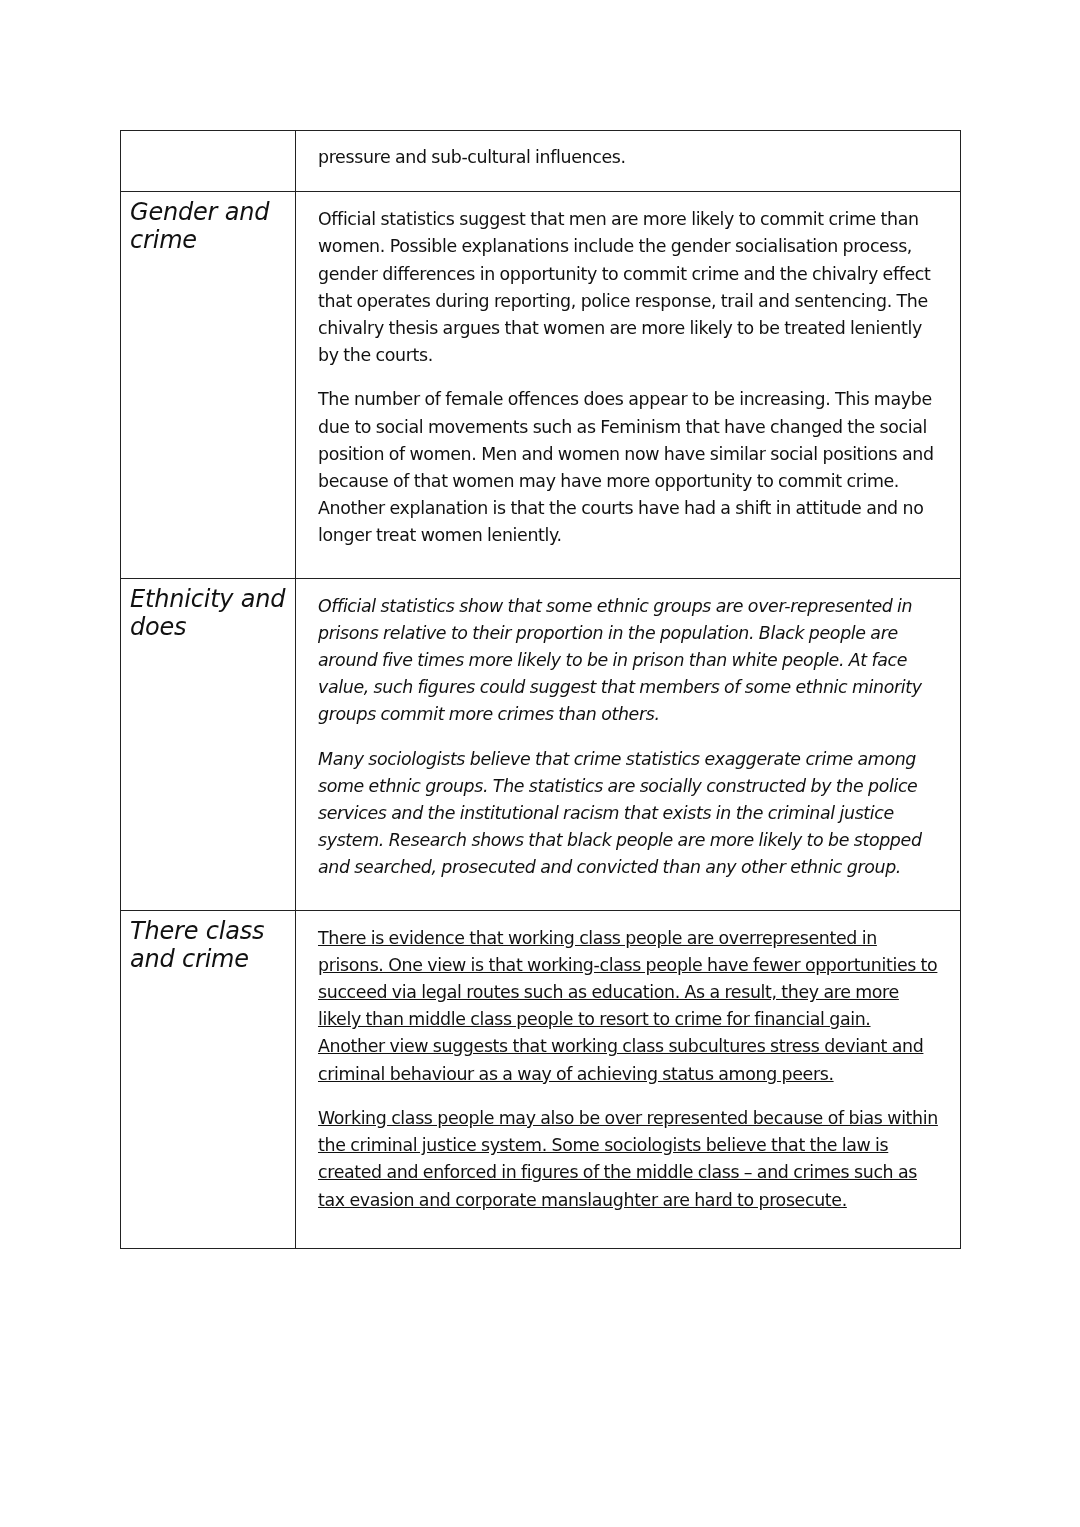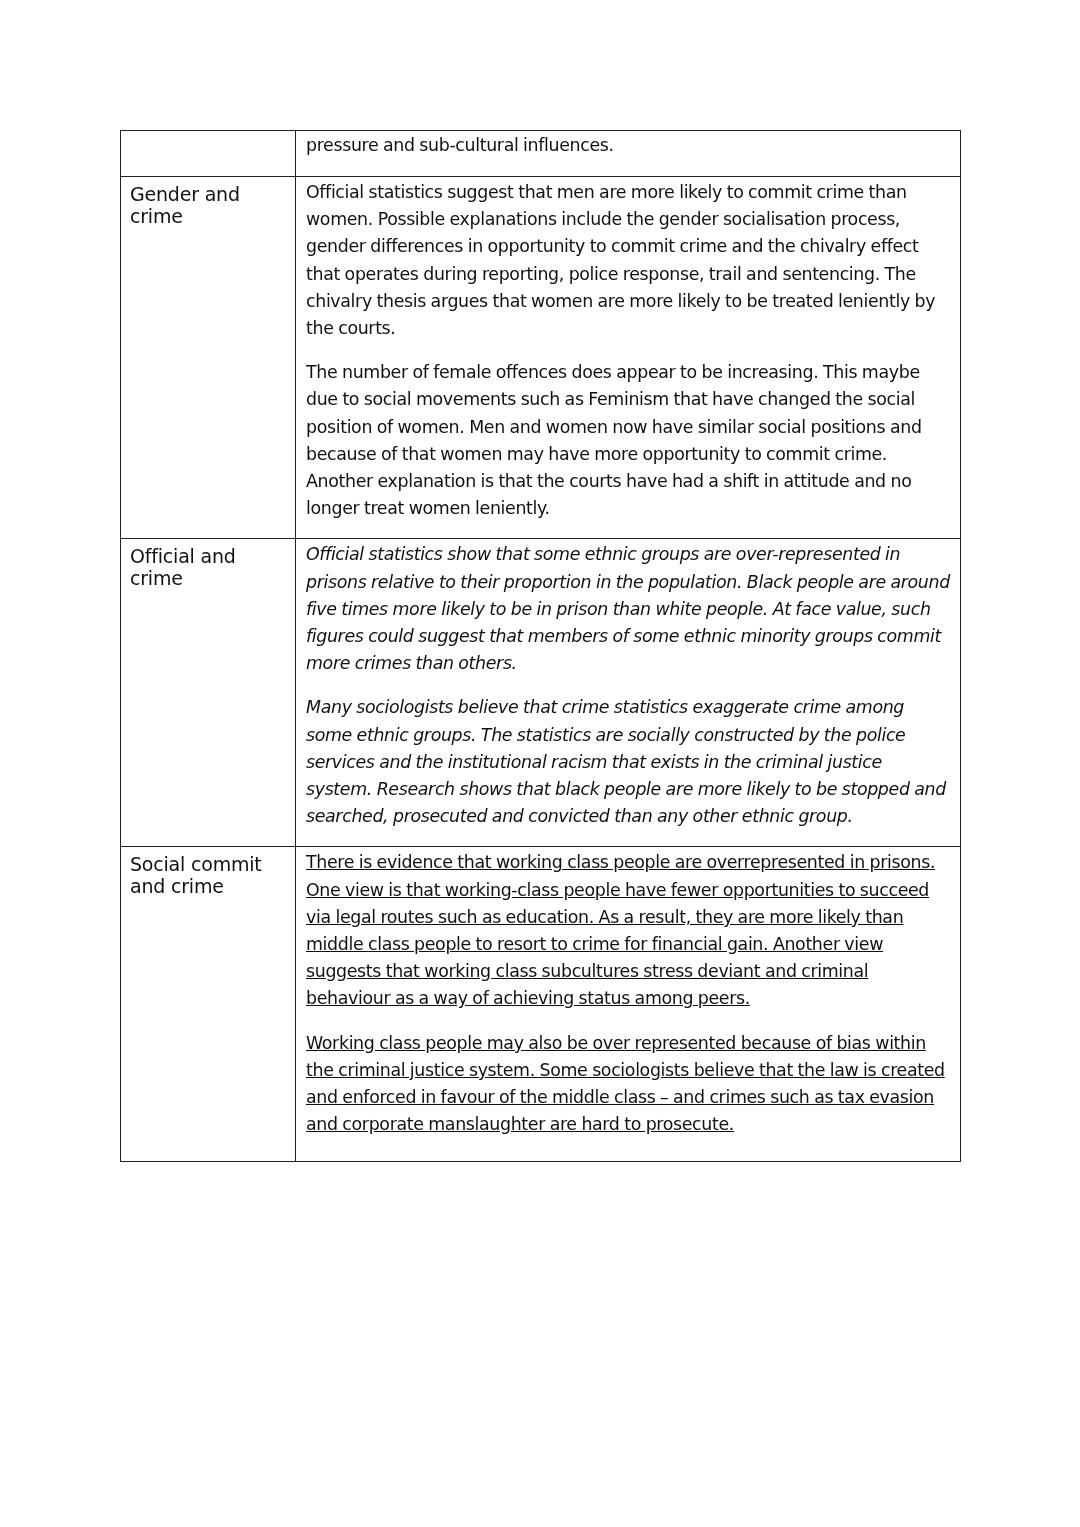--- a/index.html
+++ b/index.html
@@ -25,29 +25,30 @@
     }
     .page-table td {
       border: 1.5px solid #222222;
       vertical-align: top;
       padding: 0;
     }
     .col-topic { width: 175px; }
     .col-body { width: 665px; }
     .topic-cell {
       padding: 6px 8px 0 9px !important;
-      font-size: 19px;
-      line-height: 22px;
+      font-size: 24px;
+      line-height: 28px;
       letter-spacing: -0.2px;
+      font-style: italic;
     }
     .body-cell {
       padding: 3px 10px 8px 10px !important;
     }
     .para {
-      margin: 0;
+      margin: 12px;
       font-size: 17.4px;
       line-height: 27.2px;
       letter-spacing: -0.35px;
       word-spacing: -0.5px;
     }
     .para + .para { margin-top: 17px; }
     .row-cont .body-cell { height: 36px; padding-top: 1px !important; }
     .row-gender .body-cell { padding-top: 2px !important; padding-bottom: 16px !important; }
     .row-ethnic .body-cell { padding-top: 2px !important; padding-bottom: 16px !important; font-style: italic; }
     .row-class .body-cell { padding-top: 2px !important; padding-bottom: 22px !important; text-decoration: underline; }
@@ -68,27 +69,27 @@
       </td>
     </tr>
     <tr class="row-gender">
       <td class="topic-cell">Gender and crime</td>
       <td class="body-cell">
         <p class="para">Official statistics suggest that men are more likely to commit crime than women. Possible explanations include the gender socialisation process, gender differences in opportunity to commit crime and the chivalry effect that operates during reporting, police response, trail and sentencing. The chivalry thesis argues that women are more likely to be treated leniently by the courts.</p>
         <p class="para">The number of female offences does appear to be increasing. This maybe due to social movements such as Feminism that have changed the social position of women. Men and women now have similar social positions and because of that women may have more opportunity to commit crime. Another explanation is that the courts have had a shift in attitude and no longer treat women leniently.</p>
       </td>
     </tr>
     <tr class="row-ethnic">
-      <td class="topic-cell">Official and crime</td>
+      <td class="topic-cell">Ethnicity and does</td>
       <td class="body-cell">
         <p class="para">Official statistics show that some ethnic groups are over-represented in prisons relative to their proportion in the population. Black people are around five times more likely to be in prison than white people. At face value, such figures could suggest that members of some ethnic minority groups commit more crimes than others.</p>
         <p class="para">Many sociologists believe that crime statistics exaggerate crime among some ethnic groups. The statistics are socially constructed by the police services and the institutional racism that exists in the criminal justice system. Research shows that black people are more likely to be stopped and searched, prosecuted and convicted than any other ethnic group.</p>
       </td>
     </tr>
     <tr class="row-class">
-      <td class="topic-cell">Social commit and crime</td>
+      <td class="topic-cell">There class and crime</td>
       <td class="body-cell">
         <p class="para">There is evidence that working class people are overrepresented in prisons. One view is that working-class people have fewer opportunities to succeed via legal routes such as education. As a result, they are more likely than middle class people to resort to crime for financial gain. Another view suggests that working class subcultures stress deviant and criminal behaviour as a way of achieving status among peers.</p>
-        <p class="para">Working class people may also be over represented because of bias within the criminal justice system. Some sociologists believe that the law is created and enforced in favour of the middle class – and crimes such as tax evasion and corporate manslaughter are hard to prosecute.</p>
+        <p class="para">Working class people may also be over represented because of bias within the criminal justice system. Some sociologists believe that the law is created and enforced in figures of the middle class – and crimes such as tax evasion and corporate manslaughter are hard to prosecute.</p>
       </td>
     </tr>
   </tbody>
 </table>
 
 </body></html>

